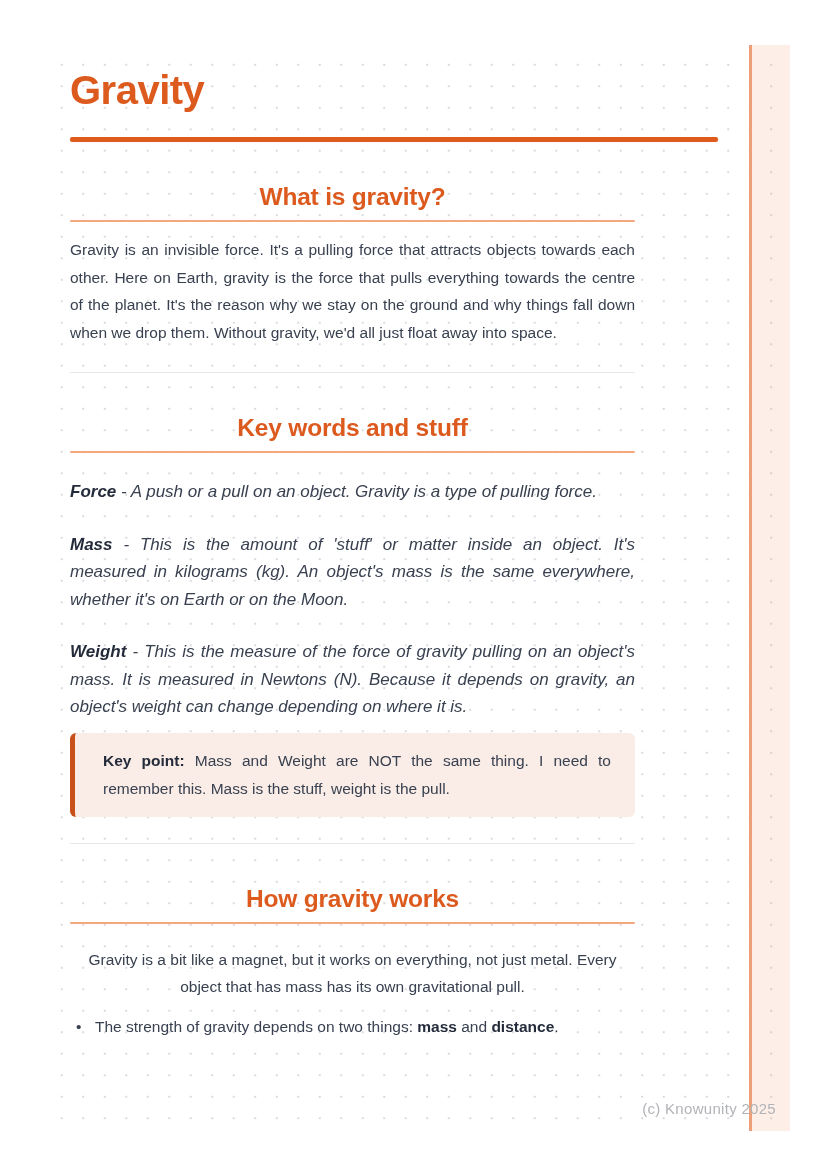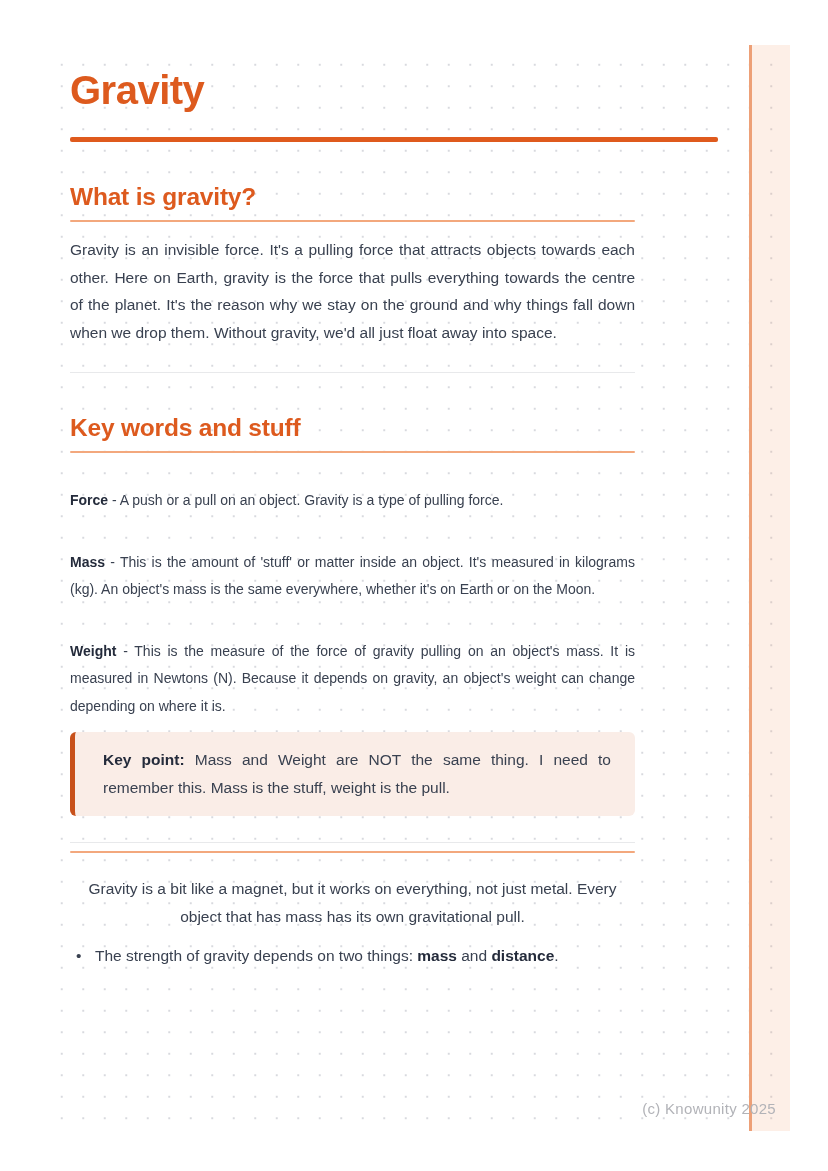--- a/index.html
+++ b/index.html
@@ -46,41 +46,43 @@
     background: #df5a1d;
     border-radius: 2px;
   }
   .h2 {
     margin-top: 40px;
     font-size: 24.5px;
     font-weight: bold;
     line-height: 30px;
     letter-spacing: -0.2px;
     color: #dd5a1e;
+    text-align: center;
   }
   .h2-rule {
     margin-top: 8px;
     width: 565px; height: 2px;
     background: #f3a87d;
     border-radius: 1px;
   }
   .para {
     margin-top: 14px;
     font-size: 15.5px;
     line-height: 27.5px;
     text-align: justify;
     color: #394150;
   }
   .para-first { margin-top: 14px; }
   .def {
-    margin-top: 34px;
-    font-size: 14px;
+    margin-top: 25px;
+    font-size: 17px;
     line-height: 27.5px;
     text-align: justify;
     color: #394150;
+    font-style: italic;
   }
   .def:first-of-type { margin-top: 22px; }
   .term { font-weight: bold; color: #242b3b; }
   .divider {
     margin-top: 26px;
     width: 565px; height: 1px;
     background: #e8e9eb;
   }
   .callout {
     margin-top: 12px;
@@ -144,20 +146,21 @@
 
 
     <p class="def"><span class="term">Mass</span><span> - </span><span>This is the amount of 'stuff' or matter inside an object. It's measured in kilograms (kg). An object's mass is the same everywhere, whether it's on Earth or on the Moon.</span></p>
 
     <p class="def"><span class="term">Weight</span><span> - </span><span>This is the measure of the force of gravity pulling on an object's mass. It is measured in Newtons (N). Because it depends on gravity, an object's weight can change depending on where it is.</span></p>
 
     <div class="callout"><span class="label">Key point:</span><span> Mass and Weight are NOT the same thing. I need to remember this. Mass is the stuff, weight is the pull.</span></div>
 
     <div class="divider"></div>
 
+    <div class="h2">How gravity works</div>
     <div class="h2-rule"></div>
     <p class="para sect3-para">Gravity is a bit like a magnet, but it works on everything, not just metal. Every object that has mass has its own gravitational pull.</p>
 
     <div class="bullet-row">
       <span class="bullet-dot">•</span>
       <span><span>The strength of gravity depends on two things: </span><span class="b">mass</span><span> and </span><span class="b">distance</span><span>.</span></span>
     </div>
 
   </div>
 </div>

